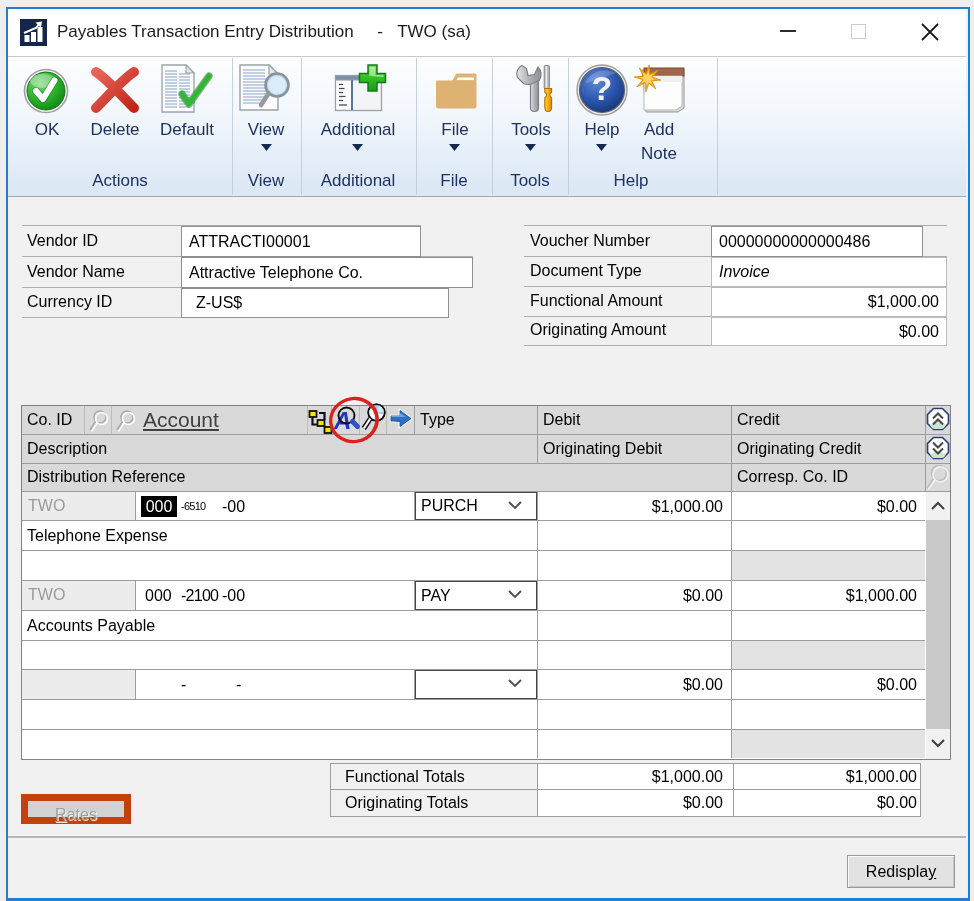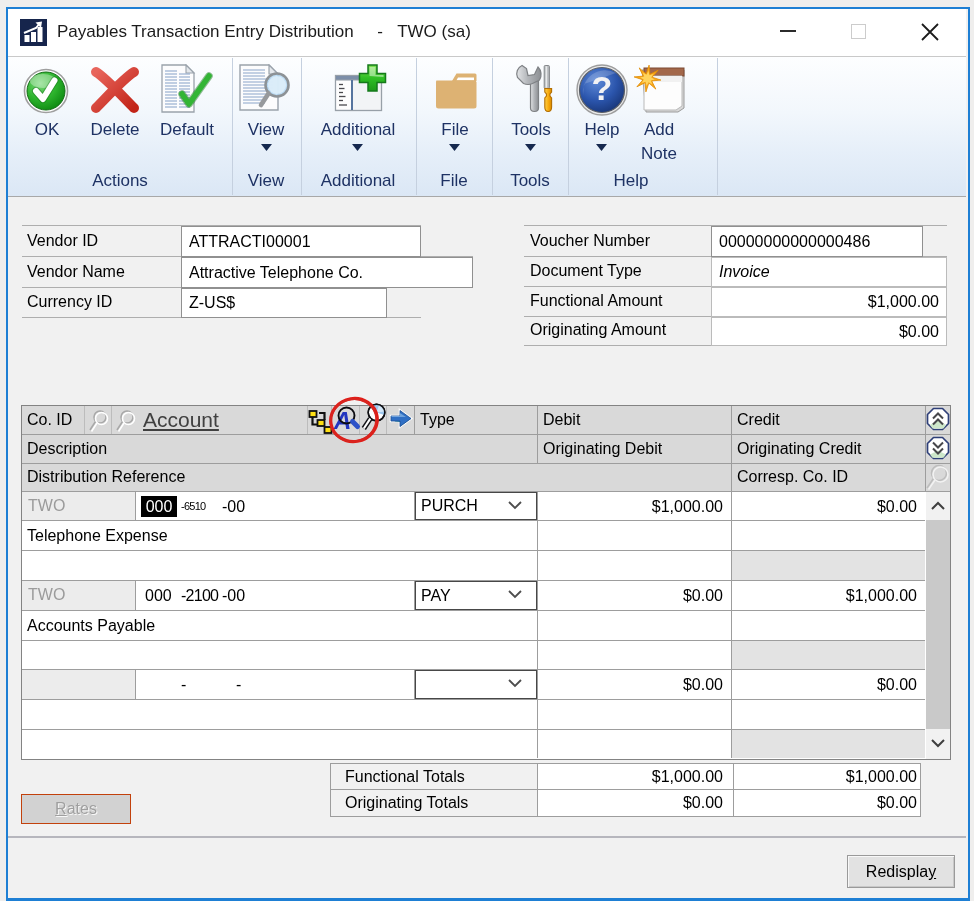--- a/index.html
+++ b/index.html
@@ -241,21 +241,21 @@
 
 <div class="abs fline" style="left:22px;top:225px;width:399px;"></div>
 <div class="abs fline" style="left:22px;top:256px;width:451px;"></div>
 <div class="abs fline" style="left:22px;top:287px;width:451px;"></div>
 <div class="abs fline" style="left:22px;top:317px;width:399px;"></div>
 <div class="abs flabel" style="left:27px;top:231px;">Vendor ID</div>
 <div class="abs flabel" style="left:27px;top:262px;">Vendor Name</div>
 <div class="abs flabel" style="left:27px;top:292px;">Currency ID</div>
 <div class="abs fbox" style="left:181px;top:226px;width:240px;height:31px;line-height:29px;padding-left:7px;">ATTRACTI00001</div>
 <div class="abs fbox" style="left:181px;top:257px;width:292px;height:31px;line-height:29px;padding-left:7px;">Attractive Telephone Co.</div>
-<div class="abs fbox" style="left:181px;top:288px;width:206px;height:30px;line-height:28px;padding-left:7px;">Z-US$</div>
+<div class="abs fbox" style="left:181px;top:288px;width:268px;height:30px;line-height:28px;padding-left:14px;">Z-US$</div>
 
 <div class="abs fline" style="left:524px;top:225px;width:423px;"></div>
 <div class="abs fline" style="left:524px;top:256px;width:423px;"></div>
 <div class="abs fline" style="left:524px;top:286px;width:423px;"></div>
 <div class="abs fline" style="left:524px;top:316px;width:423px;"></div>
 <div class="abs fline" style="left:524px;top:345px;width:423px;"></div>
 <div class="abs flabel" style="left:530px;top:231px;">Voucher Number</div>
 <div class="abs flabel" style="left:530px;top:261px;">Document Type</div>
 <div class="abs flabel" style="left:530px;top:291px;">Functional Amount</div>
 <div class="abs flabel" style="left:530px;top:320px;">Originating Amount</div>
@@ -447,14 +447,14 @@
 <div class="abs" style="left:733px;top:764px;width:1px;height:52px;background:#9d9d9d;"></div>
 <div class="abs" style="left:331px;top:764px;width:206px;height:25px;background:#f1f1f1;"></div>
 <div class="abs" style="left:331px;top:790px;width:206px;height:26px;background:#f1f1f1;"></div>
 <div class="abs flabel" style="left:345px;top:767px;">Functional Totals</div>
 <div class="abs flabel" style="left:345px;top:793px;">Originating Totals</div>
 <div class="abs" style="left:545px;top:767px;width:178px;font-size:16px;line-height:20px;text-align:right;">$1,000.00</div>
 <div class="abs" style="left:545px;top:793px;width:178px;font-size:16px;line-height:20px;text-align:right;">$0.00</div>
 <div class="abs" style="left:740px;top:767px;width:177px;font-size:16px;line-height:20px;text-align:right;">$1,000.00</div>
 <div class="abs" style="left:740px;top:793px;width:177px;font-size:16px;line-height:20px;text-align:right;">$0.00</div>
 
-<div class="abs" style="left:21px;top:794px;width:110px;height:30px;background:#d2d2d2;border:1px solid #c2410c;box-sizing:border-box;font-size:16px;color:#9f9f9f;text-align:center;line-height:28px;text-shadow:1px 1px 0 rgba(255,255,255,0.85);"><span style="text-decoration:underline;">R</span>ates</div>
+<div class="abs" style="left:21px;top:794px;width:110px;height:30px;background:#d2d2d2;border:7px solid #c2410c;box-sizing:border-box;font-size:16px;color:#9f9f9f;text-align:center;line-height:28px;text-shadow:1px 1px 0 rgba(255,255,255,0.85);"><span style="text-decoration:underline;">R</span>ates</div>
 <div class="abs" style="left:847px;top:855px;width:108px;height:33px;background:#e2e2e2;border:1px solid #9a9a9a;box-sizing:border-box;font-size:16px;color:#000;text-align:center;line-height:31px;box-shadow:inset 1px 1px 0 #f8f8f8, inset -1px -1px 0 #c8c8c8;">Redispla<span style="text-decoration:underline;">y</span></div>
 
 </body></html>

